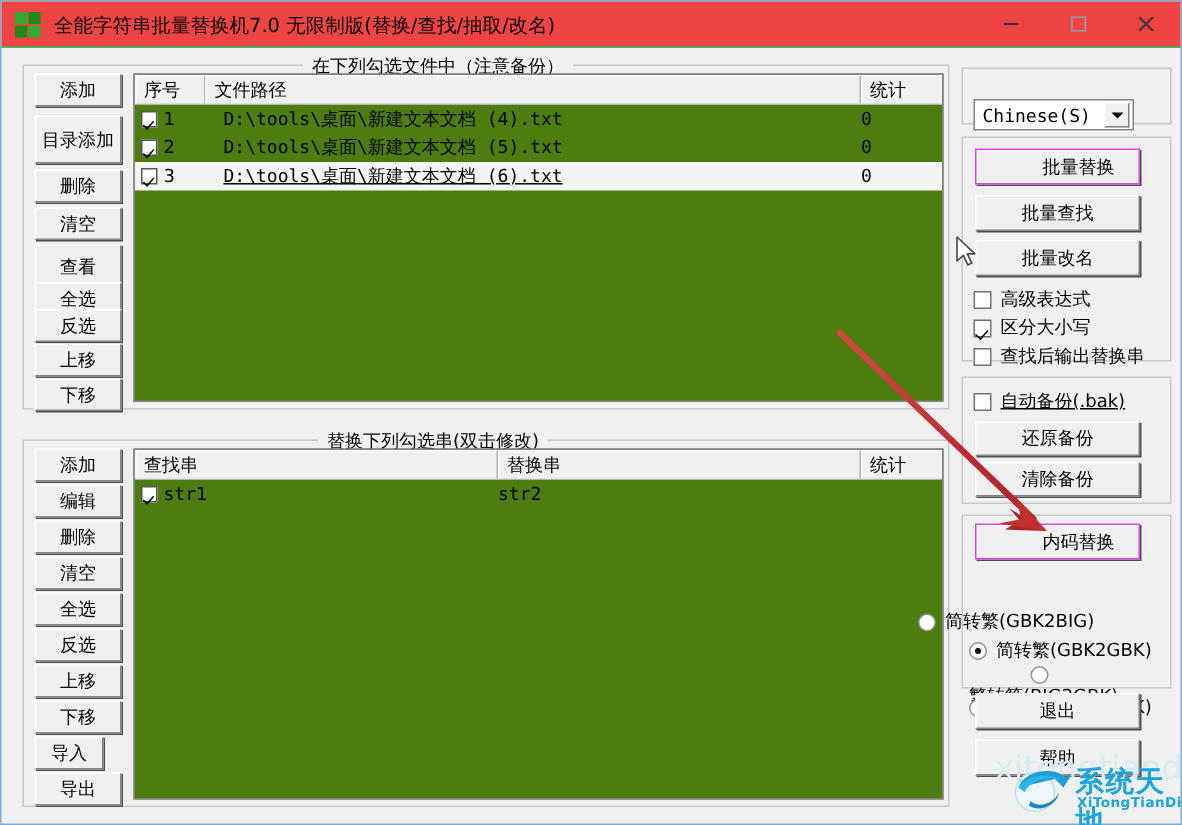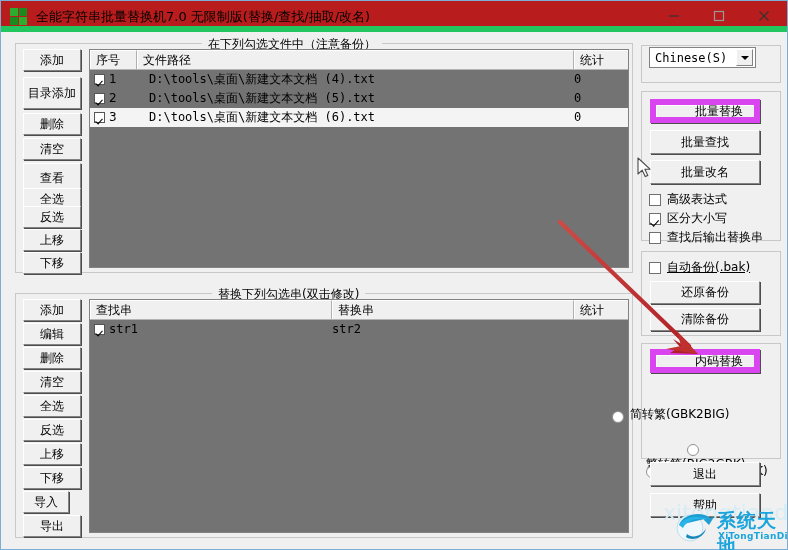--- a/index.html
+++ b/index.html
@@ -7,21 +7,21 @@
     width:788px;height:550px;overflow:hidden;
     font-family:"Liberation Sans","DejaVu Sans",sans-serif;
     font-size:12px;color:#000;background:#f0f0f0;
     -webkit-font-smoothing:none;
   }
   #app{position:relative;width:788px;height:550px;background:#f0f0f0;
        border:1px solid #7aaed6;box-sizing:border-box;}
 
   
   .titlebar{position:absolute;left:0;top:0;width:786px;height:31px;
-            background:#b91c1c;border-bottom:6px solid #22c55e;box-sizing:border-box;}
+            background:#ef4444;border-bottom:1px solid #22c55e;box-sizing:border-box;}
   .app-icon{position:absolute;left:9px;top:7px;width:17px;height:17px;}
   .app-icon i{position:absolute;display:block;background:#2eac2e;}
   .app-icon i.a{left:0;top:0;width:8px;height:8px;}
   .app-icon i.b{left:9px;top:0;width:8px;height:8px;background:#1d8a1d;}
   .app-icon i.c{left:0;top:9px;width:8px;height:8px;background:#1d8a1d;}
   .app-icon i.d{left:9px;top:9px;width:8px;height:8px;}
   .title-text{position:absolute;left:35px;top:7px;font-size:13px;white-space:nowrap;
               font-family:"DejaVu Sans","Liberation Sans",sans-serif;}
   .winbtn{position:absolute;top:0;width:45px;height:30px;cursor:default;}
   .winbtn svg{position:absolute;left:50%;top:50%;transform:translate(-50%,-50%);}
@@ -36,24 +36,24 @@
                font-family:"DejaVu Sans","Liberation Sans",sans-serif;}
 
   
   .btn{position:absolute;background:#f0f0f0;
        border-top:1px solid #ffffff;border-left:1px solid #ffffff;
        border-right:1px solid #828282;border-bottom:1px solid #828282;
        box-shadow:1px 1px 0 0 #4d4d4d;
        display:flex;align-items:center;justify-content:center;
        font-size:12px;cursor:default;white-space:nowrap;box-sizing:border-box;
        font-family:"DejaVu Sans","Liberation Sans",sans-serif;}
-  .btn.default{border:6px solid #d946ef;box-shadow:inset 1px 1px 0 0 #ffffff,1px 1px 0 0 #4d4d4d;padding-left:28px;}
-
-  
-  .listview{position:absolute;background:#737373;border:1px solid #828282;
+  .btn.default{border:1px solid #d946ef;box-shadow:inset 1px 1px 0 0 #ffffff,1px 1px 0 0 #4d4d4d;padding-left:28px;}
+
+  
+  .listview{position:absolute;background:#4d7c0f;border:1px solid #828282;
             box-sizing:border-box;overflow:hidden;}
   .lv-head{display:flex;height:19px;border-bottom:1px solid #b4b4b4;background:#f0f0f0;}
   .lv-th{height:19px;line-height:18px;padding-left:5px;box-sizing:border-box;
          background:#f0f0f0;border-right:1px solid #b0b0b0;
          border-top:1px solid #ffffff;border-left:1px solid #ffffff;
          font-size:12px;overflow:hidden;white-space:nowrap;
          font-family:"DejaVu Sans","Liberation Sans",sans-serif;}
   .lv-row{display:flex;height:19px;align-items:center;}
   .lv-row.alt{background:#f4f4f4;}
   .lv-cell{height:19px;line-height:19px;overflow:hidden;white-space:nowrap;
@@ -175,21 +175,21 @@
         <span class="cbx on"></span><span>2</span>
       </div>
       <div class="lv-cell" style="width:437px;padding-left:12px;">D:\tools\桌面\新建文本文档 (5).txt</div>
       <div class="lv-cell" style="width:54px;">0</div>
     </div>
 
     <div class="lv-row alt">
       <div class="lv-cell cjk" style="width:47px;padding-left:4px;">
         <span class="cbx on"></span><span>3</span>
       </div>
-      <div class="lv-cell" style="width:437px;padding-left:12px;">D:\tools\桌面\新建文本文档 (6).txt</div>
+      <div class="lv-cell" style="width:437px;padding-left:12px;text-decoration:underline;">D:\tools\桌面\新建文本文档 (6).txt</div>
       <div class="lv-cell" style="width:54px;">0</div>
     </div>
   </div>
 
   <div class="group" style="left:14px;top:292px;width:618px;height:245px;">
     <div class="group-title" style="left:196px;">替换下列勾选串(双击修改)</div>
   </div>
 
   <div class="btn" style="left:22px;top:298px;width:58px;height:22px;">添加</div>
   <div class="btn" style="left:22px;top:322px;width:58px;height:22px;">编辑</div>
@@ -211,21 +211,21 @@
     <div class="lv-row">
       <div class="lv-cell" style="width:242px;padding-left:4px;">
         <span class="cbx on"></span><span>str1</span>
       </div>
       <div class="lv-cell" style="width:242px;">str2</div>
       <div class="lv-cell" style="width:54px;"></div>
     </div>
   </div>
 
   <div class="group" style="left:640px;top:44px;width:140px;height:38px;"></div>
-  <div class="combo" style="left:648px;top:46px;width:107px;height:21px;">
+  <div class="combo" style="left:648px;top:65px;width:107px;height:21px;">
     <div class="val">Chinese(S)</div>
     <div class="arrowbtn">
         <div class="tri"></div>
       </div>
   </div>
 
   <div class="group" style="left:640px;top:90px;width:140px;height:150px;"></div>
   <div class="btn default" style="left:649px;top:98px;width:110px;height:24px;">批量替换</div>
   <div class="btn" style="left:649px;top:159px;width:110px;height:24px;">批量改名</div>
   <div class="btn" style="left:649px;top:129px;width:110px;height:24px;">批量查找</div>
@@ -247,23 +247,27 @@
   <div class="ckrow" style="left:648px;top:258px;text-decoration:underline;">
     <span class="ckbox"></span>
     <span>自动备份(.bak)</span>
   </div>
   <div class="btn" style="left:649px;top:280px;width:110px;height:23px;">还原备份</div>
   <div class="btn" style="left:649px;top:307px;width:110px;height:23px;">清除备份</div>
 
   <div class="group" style="left:640px;top:342px;width:140px;height:116px;"></div>
   <div class="btn default" style="left:649px;top:348px;width:110px;height:24px;">内码替换</div>
 
-  <div class="rdrow" style="left:611px;top:405px;align-items:flex-end;">
+  <div class="rdrow" style="left:611px;top:405px;">
     <span class="rdbox"></span>
     <span>简转繁(GBK2BIG)</span>
+  </div>
+  <div class="rdrow" style="left:645px;top:424px;">
+    <span class="rdbox on"></span>
+    <span>简转繁(GBK2GBK)</span>
   </div>
   <div class="rdrow" style="left:645px;top:443px;flex-direction:column;">
     <span class="rdbox"></span>
     <span>繁转简(BIG2GBK)</span>
   </div>
   <div class="rdrow" style="left:645px;top:462px;">
     <span class="rdbox"></span>
     <span>繁转简(GBK2GBK)</span>
   </div>
 

